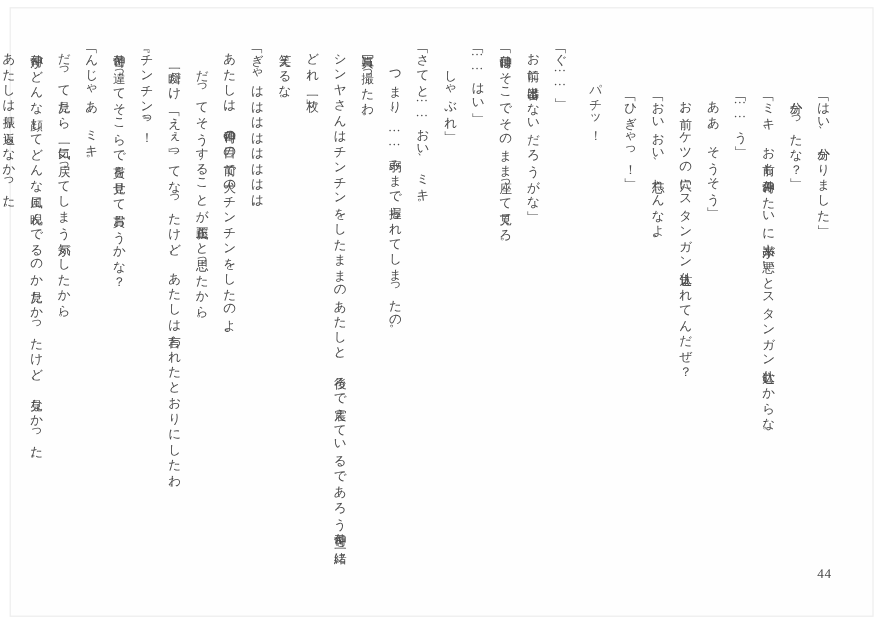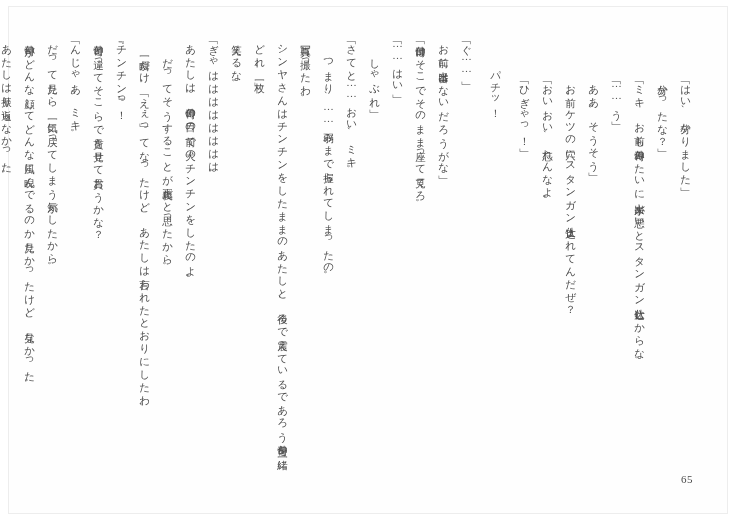--- a/index.html
+++ b/index.html
@@ -103,15 +103,15 @@
       <div class="col"></div>
       <div class="col indent3">「ひぎゃっ！」</div>
       <div class="col indent3">「おいおい、忘れんなよ。</div>
       <div class="col indent3">お前、ケツの穴にスタンガン仕込まれてんだぜ？</div>
       <div class="col indent3">ああ、そうそう」</div>
       <div class="col indent3">「……う」</div>
       <div class="col indent3">「ミキ、お前も伸司みたいに出来が悪いとスタンガン仕込むからな。</div>
       <div class="col indent3">分かったな？」</div>
       <div class="col indent3">「はい、分かりました」</div>
     </div>
-    <div id="page-number">65</div>
+    <div id="page-number">44</div>
   </div>
 </div>
 
 </body></html>

